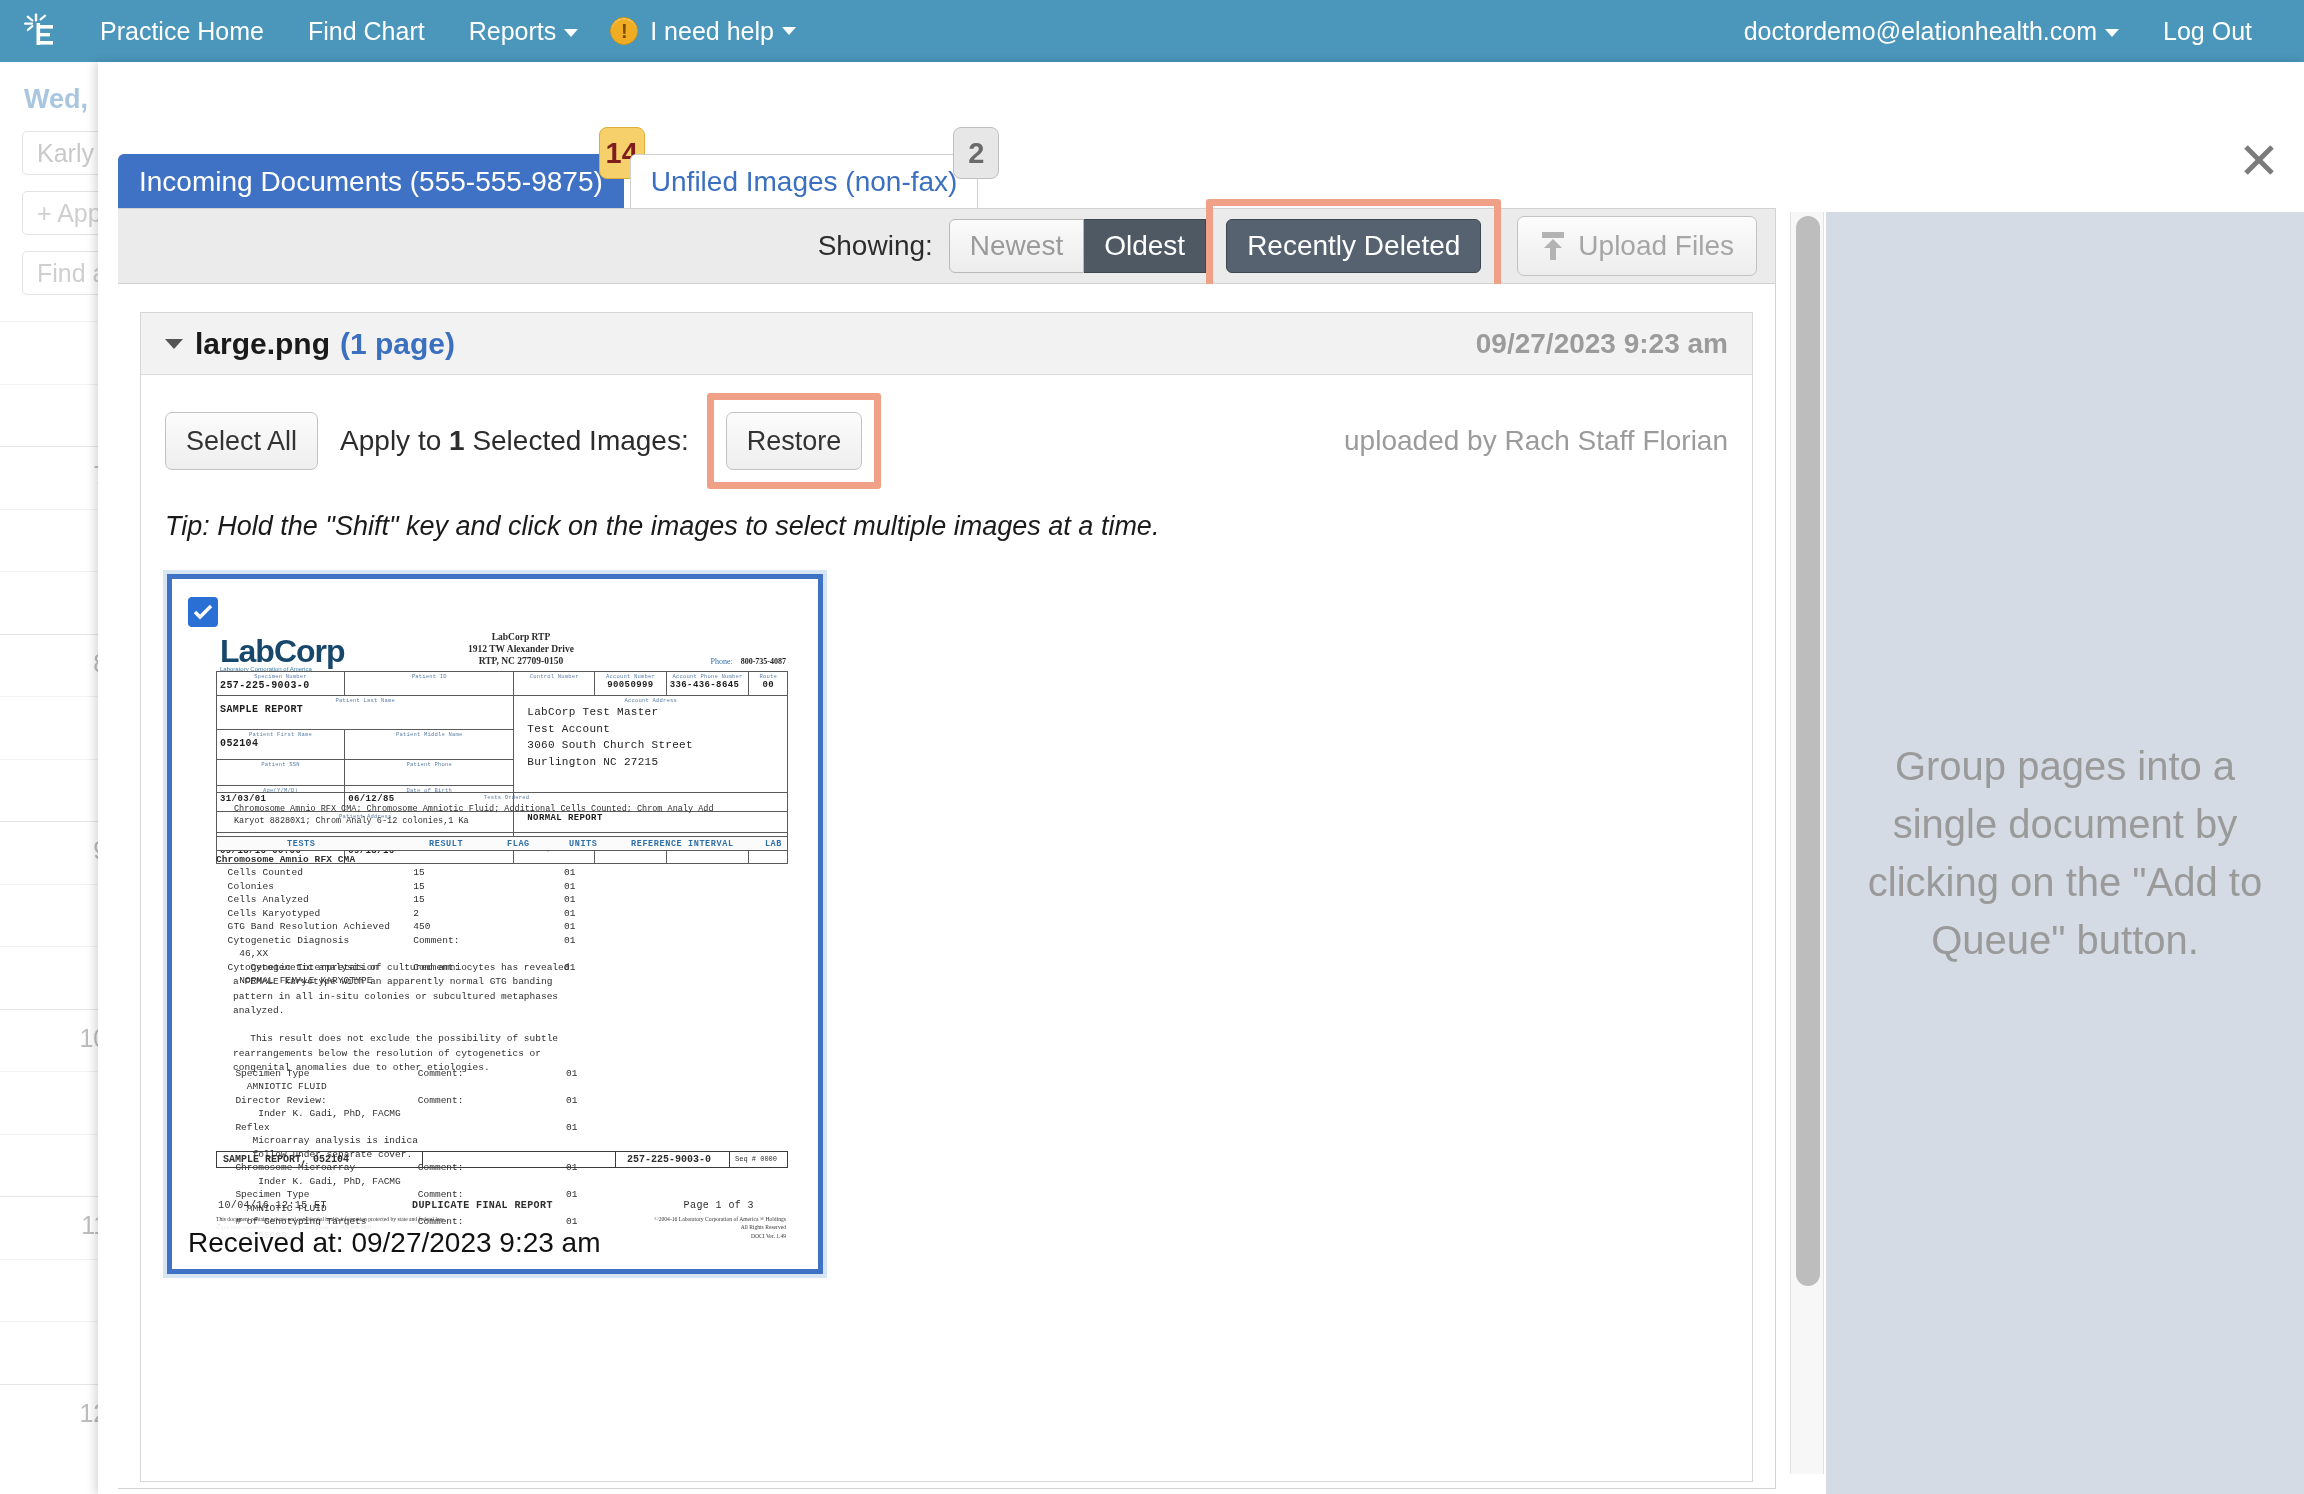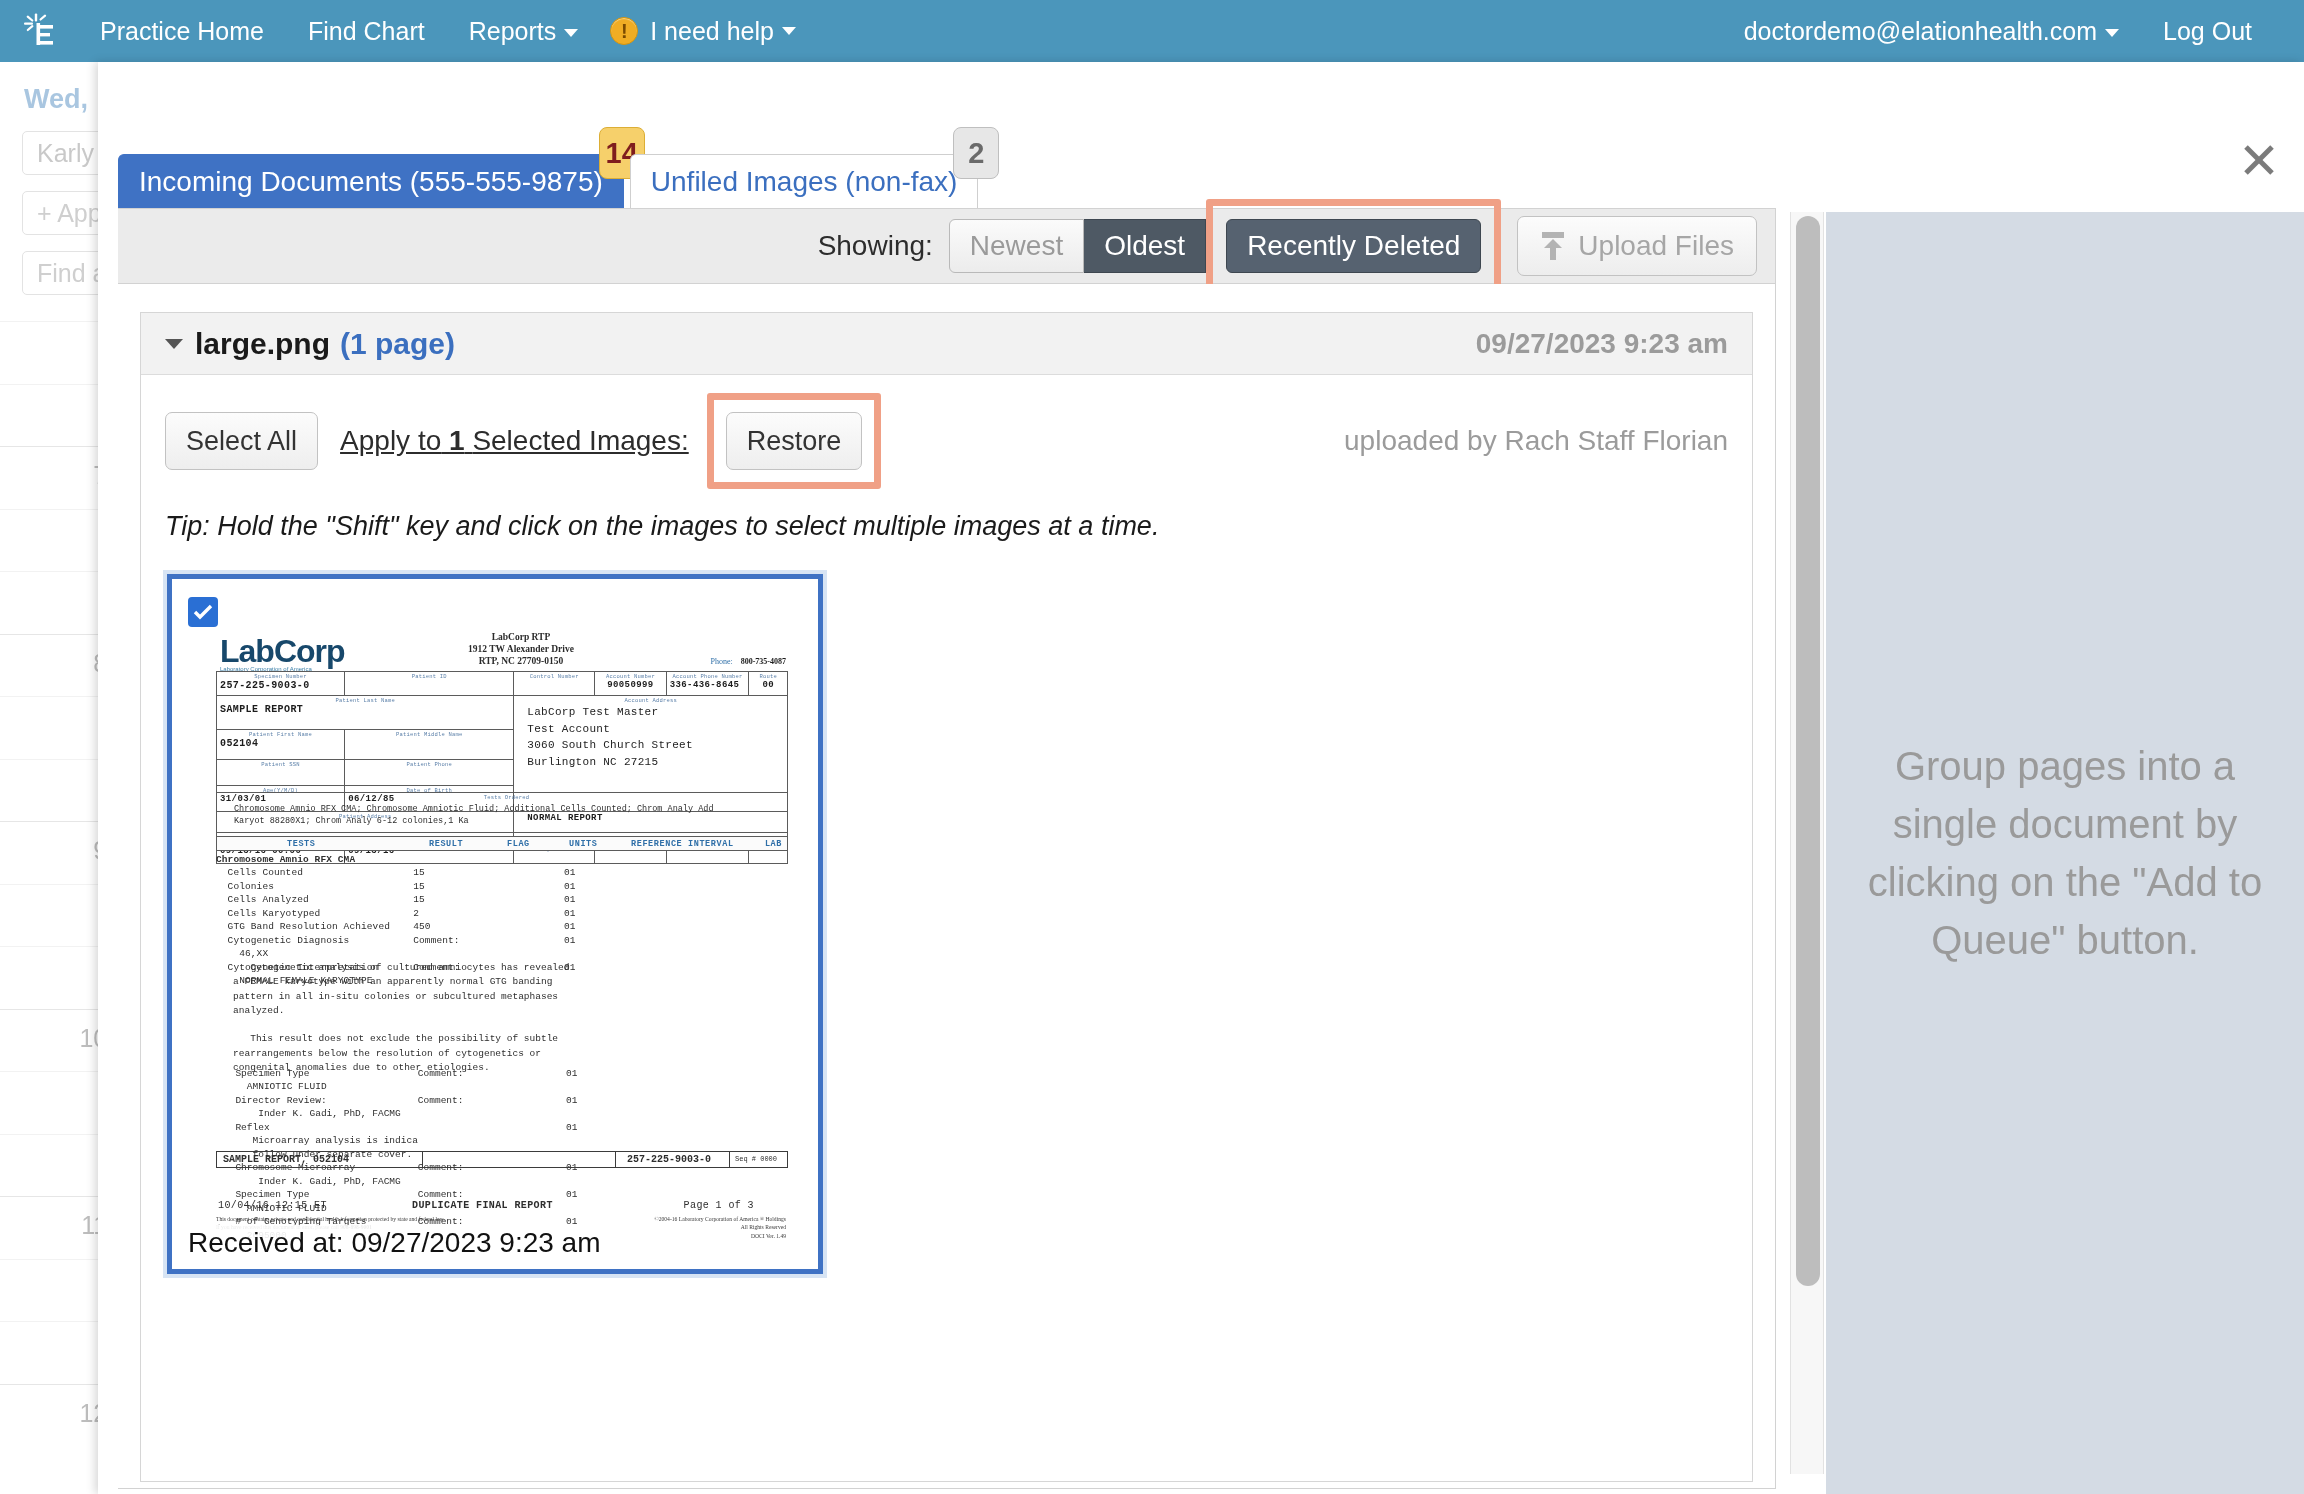--- a/index.html
+++ b/index.html
@@ -194,21 +194,21 @@
 
   #doc-actions {
     display: flex; align-items: center; padding: 18px 24px 0 24px;
   }
   .plain-btn {
     height: 58px; line-height: 56px; padding: 0 20px;
     background: linear-gradient(#fcfcfc,#eeeeee);
     border: 1px solid #c2c2c2; border-radius: 7px;
     font-size: 27px; color: #333; cursor: pointer; white-space: nowrap;
   }
-  #apply-text { font-size: 28px; color: #2c2c2c; margin: 0 18px 0 22px; white-space: nowrap; text-decoration: underline; }
+  #apply-text { font-size: 28px; color: #2c2c2c; margin: 0 18px 0 22px; white-space: nowrap; }
   #apply-text b { font-weight: bold; }
   #restore-wrap {
     padding: 12px; border: 7px solid #f0a086; border-radius: 3px;
   }
   #uploaded-by { margin-left: auto; font-size: 28px; color: #9b9b9b; white-space: nowrap; }
   #tip-text {
     font-size: 27px; font-style: italic; color: #1a1a1a;
     padding: 22px 24px 0 24px;
   }
 

